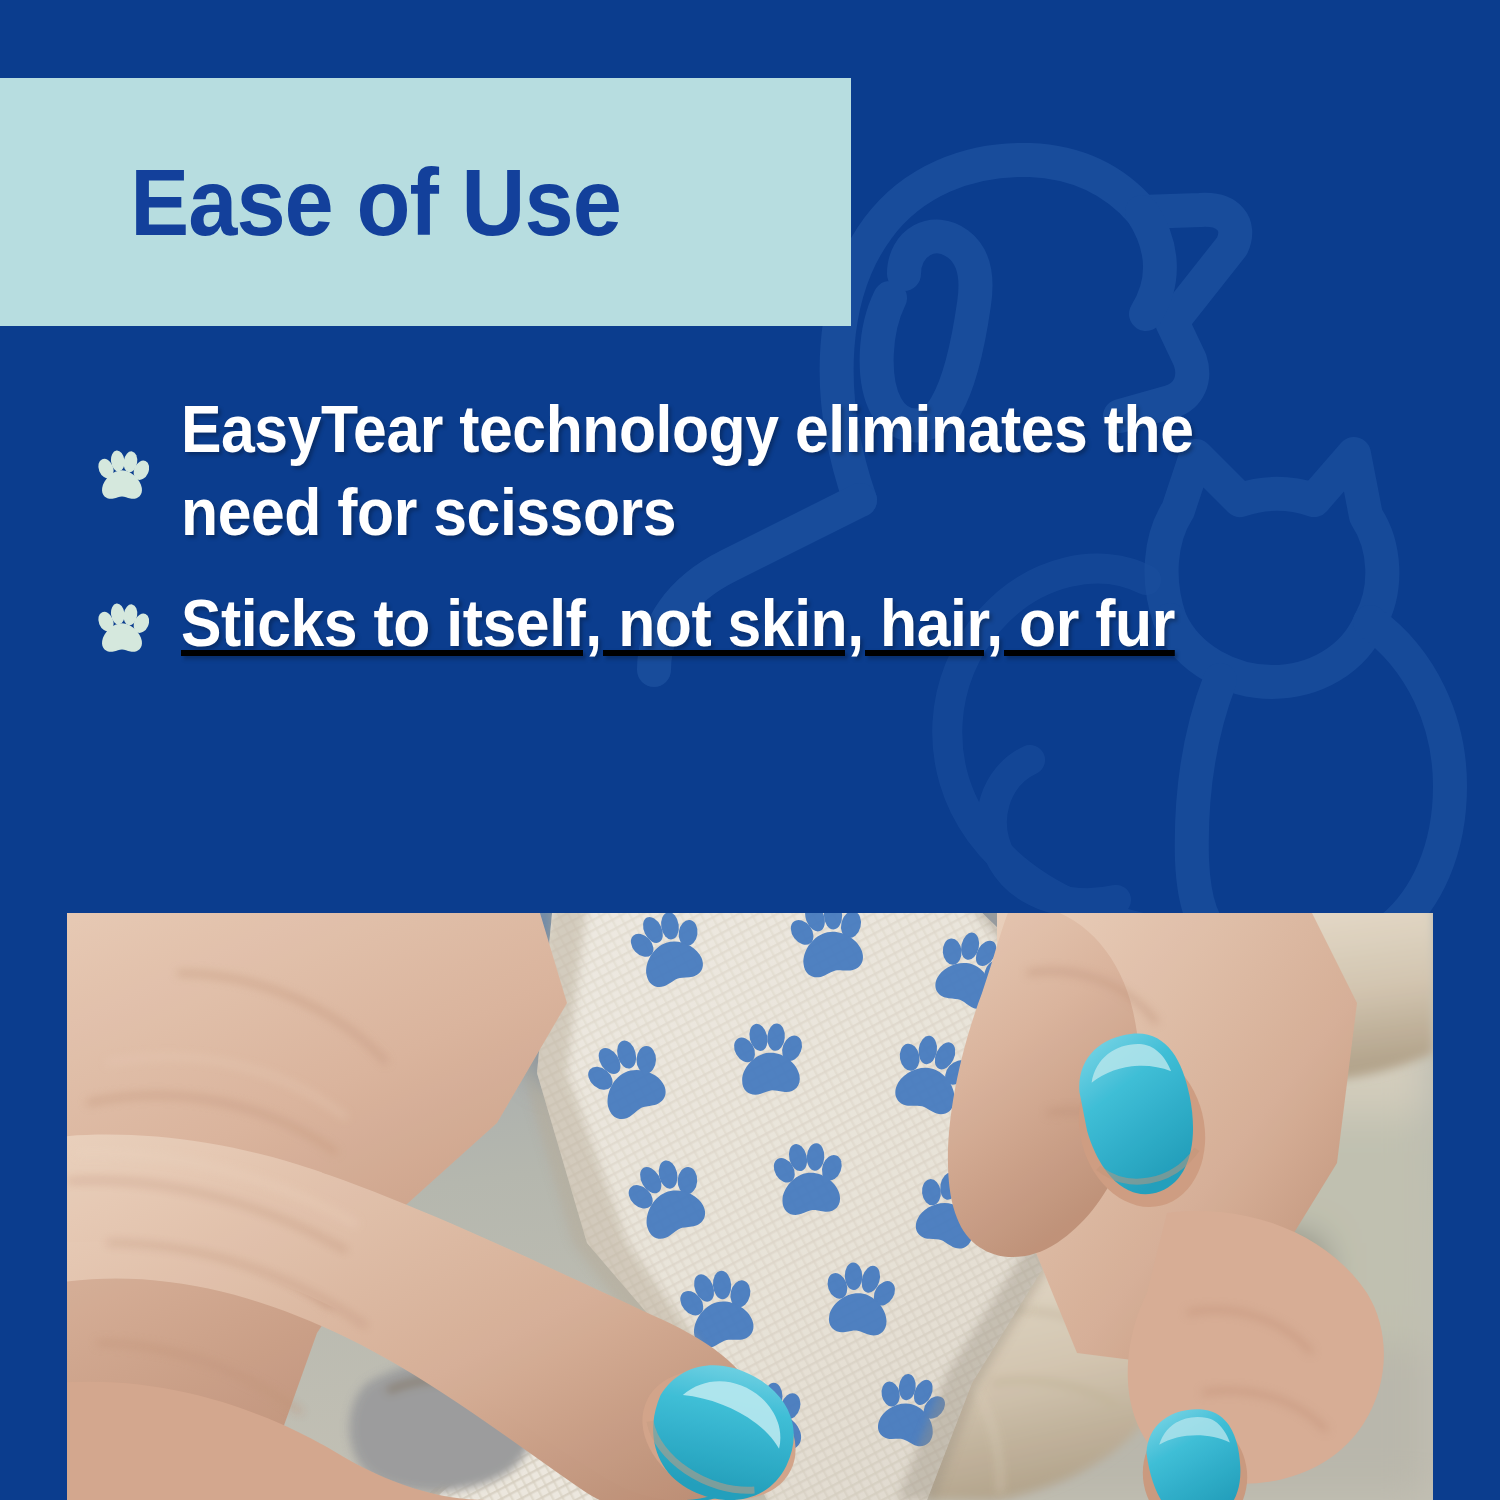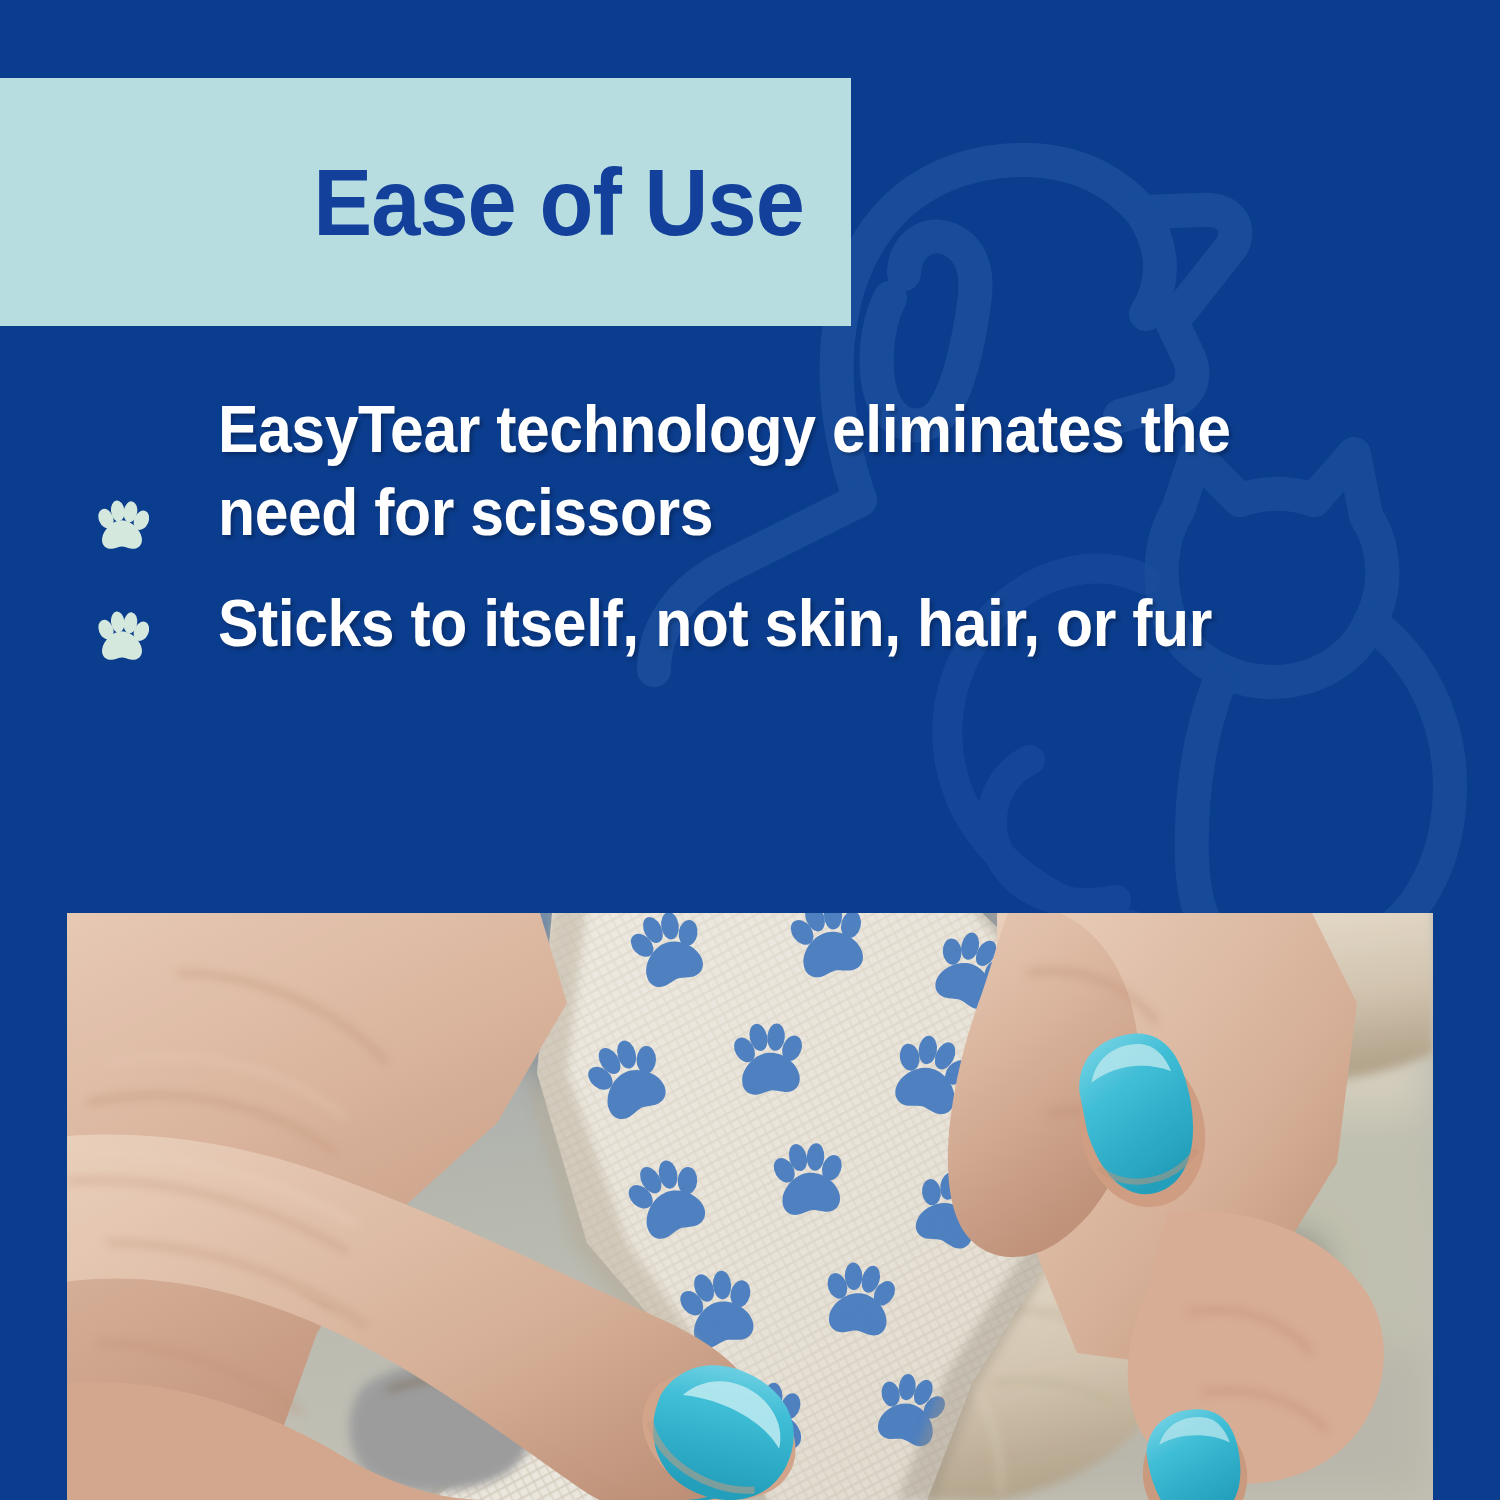--- a/index.html
+++ b/index.html
@@ -30,21 +30,20 @@
 
   
   #title-band{
     position:absolute;
     left:0px; top:78px;
     width:851px; height:248px;
     background:#b7dde0;
     display:flex;
     align-items:center;
     z-index:5;
-    justify-content:flex-end;
   }
   #title-text{
     font-family:"Liberation Sans", sans-serif;
     font-weight:700;
     font-size:95px;
     line-height:1;
     color:#13409b;
     letter-spacing:-1px;
     padding-left:140px;
     transform:scaleX(0.93);
@@ -54,25 +53,24 @@
 
   
   #bullets{
     position:absolute;
     left:95px; top:388px;
     width:1340px;
     z-index:4;
   }
   .bullet{
     display:flex;
-    align-items:flex-end;
+    align-items:center;
     margin-bottom:28px;
-    gap:37px;
-  }
-  .bullet:last-child{ margin-bottom:0; }
+  }
+  .bullet:last-child{ margin-bottom:0;text-decoration:underline; }
   .paw{
     flex:0 0 auto;
     width:54px; height:54px;
     margin-top:12px;
     margin-right:32px;
   }
   .paw svg{ display:block; width:100%; height:100%; }
   .bullet-text{
     font-family:"Liberation Sans", sans-serif;
     font-weight:700;

